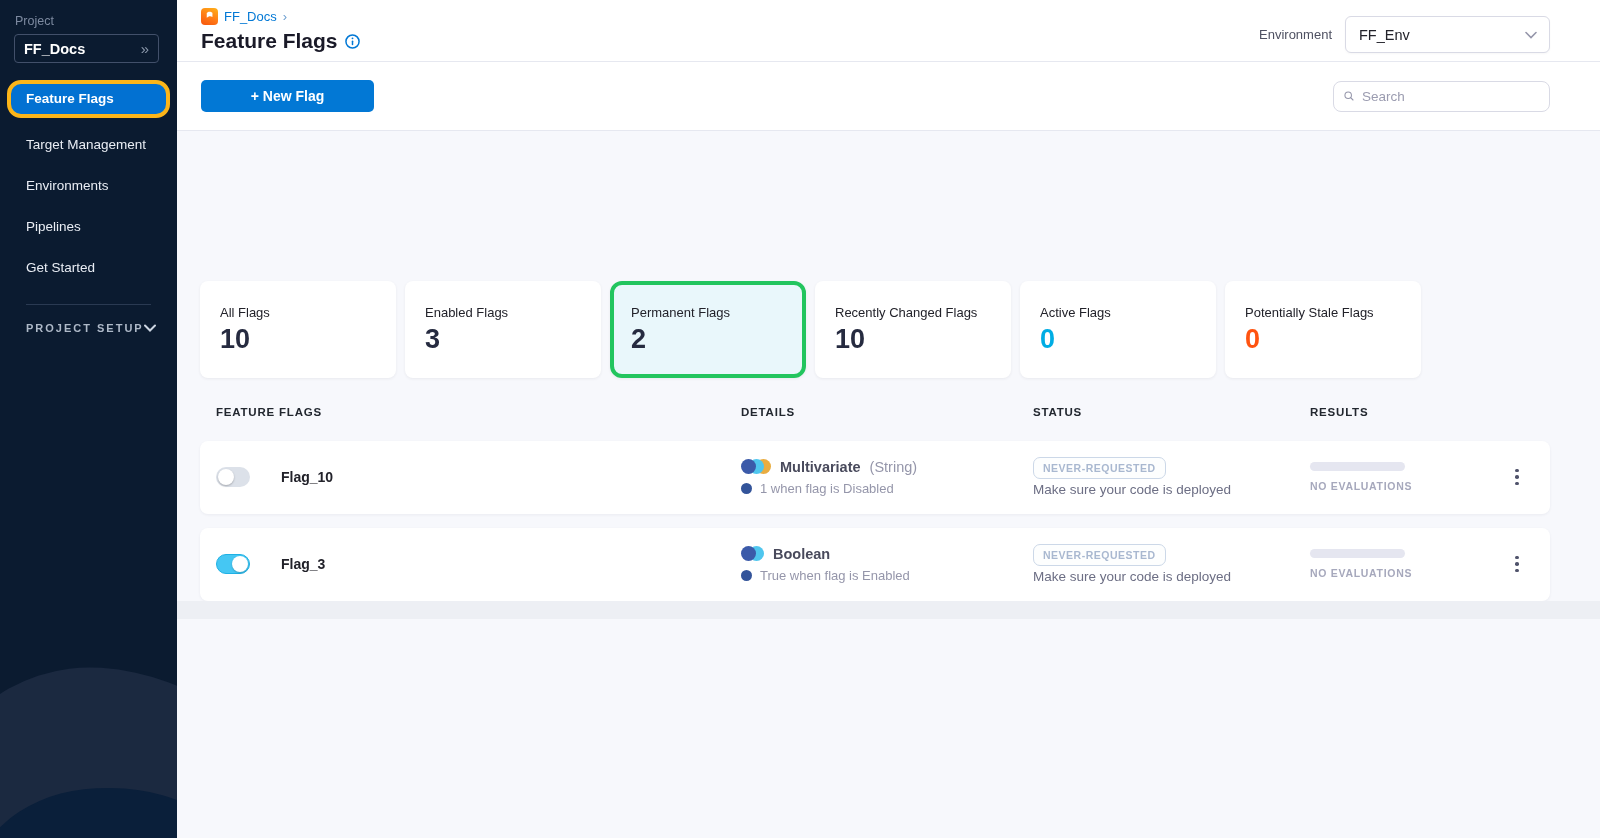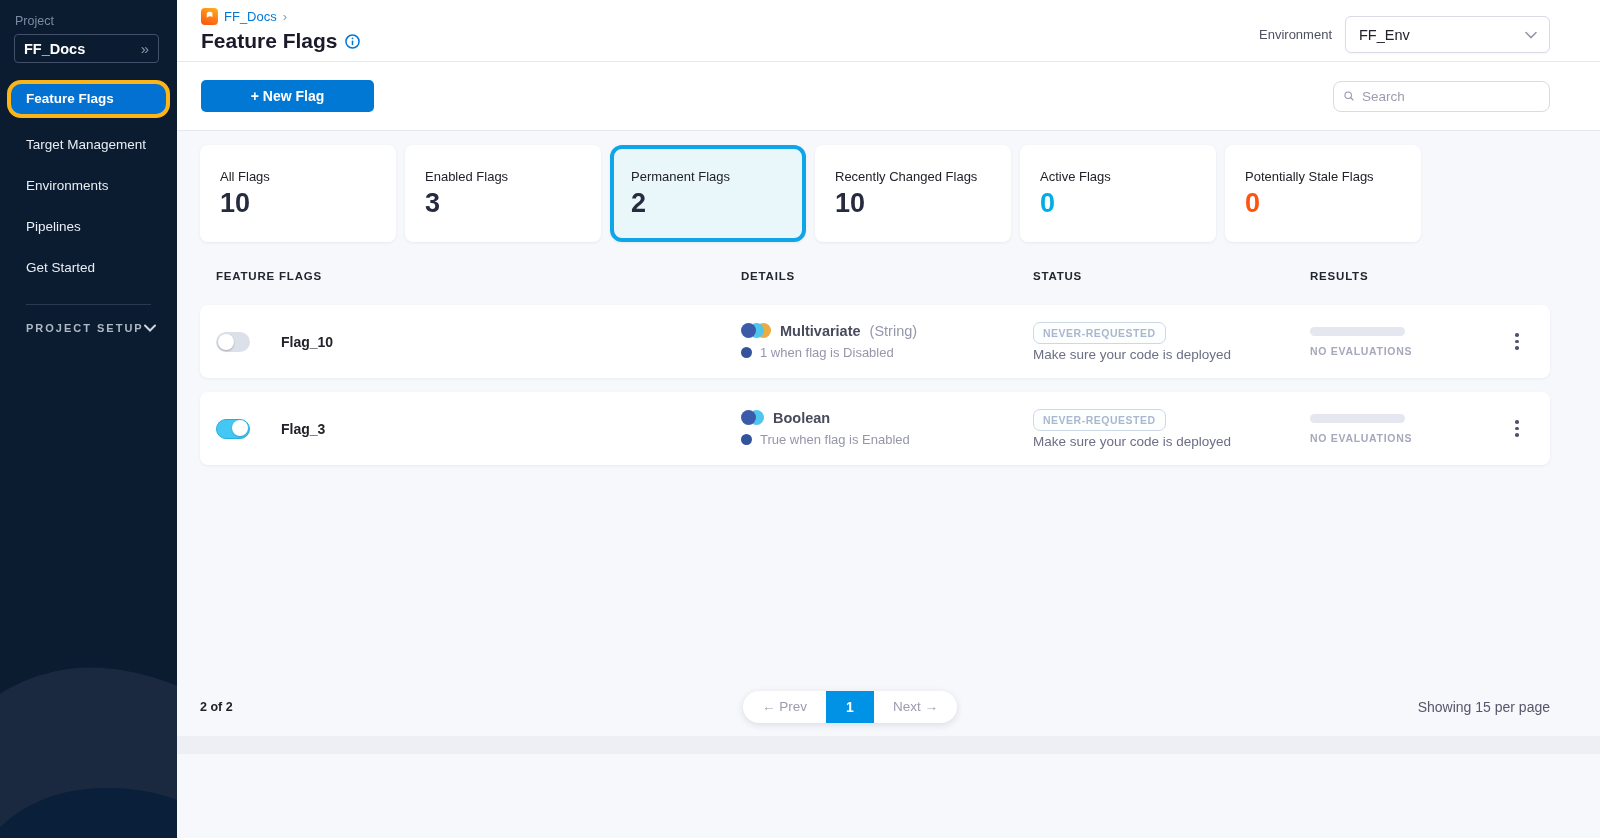--- a/index.html
+++ b/index.html
@@ -39,21 +39,21 @@
 
   .toolbar { background:#fff; height:69px; border-bottom:1px solid #e6e8f0; display:flex; align-items:center; justify-content:space-between; padding:0 50px 0 24px; }
   .btn-primary { background:#0278d5; color:#fff; border:none; border-radius:5px; height:32px; width:173px; font-size:14px; font-weight:700; font-family:"Liberation Sans", sans-serif; cursor:pointer; }
   .search-box { display:flex; align-items:center; gap:8px; width:217px; height:31px; border:1px solid #d9dae5; border-radius:8px; background:#fff; padding:0 10px; }
   .search-box input { border:none; outline:none; flex:1; font-size:13.5px; color:#4f5162; font-family:"Liberation Sans", sans-serif; background:transparent; }
   .search-box input::placeholder { color:#9b9cb0; }
 
   .content { flex:1; display:flex; flex-direction:column; padding:14px 50px 0 23px; position:relative;justify-content:center; }
   .stats { display:flex; gap:9px; }
   .stat-card { width:196px; height:97px; background:#fff; border-radius:8px; box-shadow:0 1px 3px rgba(40,41,61,.07); padding:24px 0 0 20px; cursor:pointer; }
-  .stat-card.hl { background:#e9f7fb; border:4px solid #0ea5e9; border-radius:12px; padding:20px 0 0 17px; }
+  .stat-card.hl { background:#e9f7fb; border:4px solid #22c55e; border-radius:12px; padding:20px 0 0 17px; }
   .stat-label { font-size:13px; color:#22222a; }
   .stat-value { margin-top:4px; font-size:27px; font-weight:600; color:#262b40; }
   .stat-value.cyan { color:#00ade4; }
   .stat-value.orange { color:#ff5310; }
 
   .grid { display:grid; grid-template-columns:525px 292px 277px 195px 42px; padding-left:16px; }
   .thead { margin-top:19px; height:30px; align-items:center; }
   .th { font-size:11.5px; font-weight:700; letter-spacing:.8px; color:#22272f; }
   .trow { background:#fff; border-radius:8px; box-shadow:0 1px 3px rgba(40,41,61,.06); height:73px; margin-top:14px; align-items:center; }
   .trow:first-of-type { margin-top:3px; }
@@ -272,28 +272,17 @@
           <div class="res-bar"></div>
           <div class="res-text">NO EVALUATIONS</div>
         </div>
         <div class="kebab">
             <i></i>
             <i></i>
             <i></i>
           </div>
       </div>
 
-      <div class="footer">
-        <span class="count">2 of 2</span>
-        <div class="pager-zone">
-          <div class="pager">
-            <span class="pg-btn">← Prev</span>
-            <span class="pg-page">1</span>
-            <span class="pg-btn">Next →</span>
-          </div>
-        </div>
-        <span class="showing">Showing 15 per page</span>
-      </div>
       <div class="bottom-strip"></div>
 
     </div>
   </div>
 </div>
 
 </body></html>

